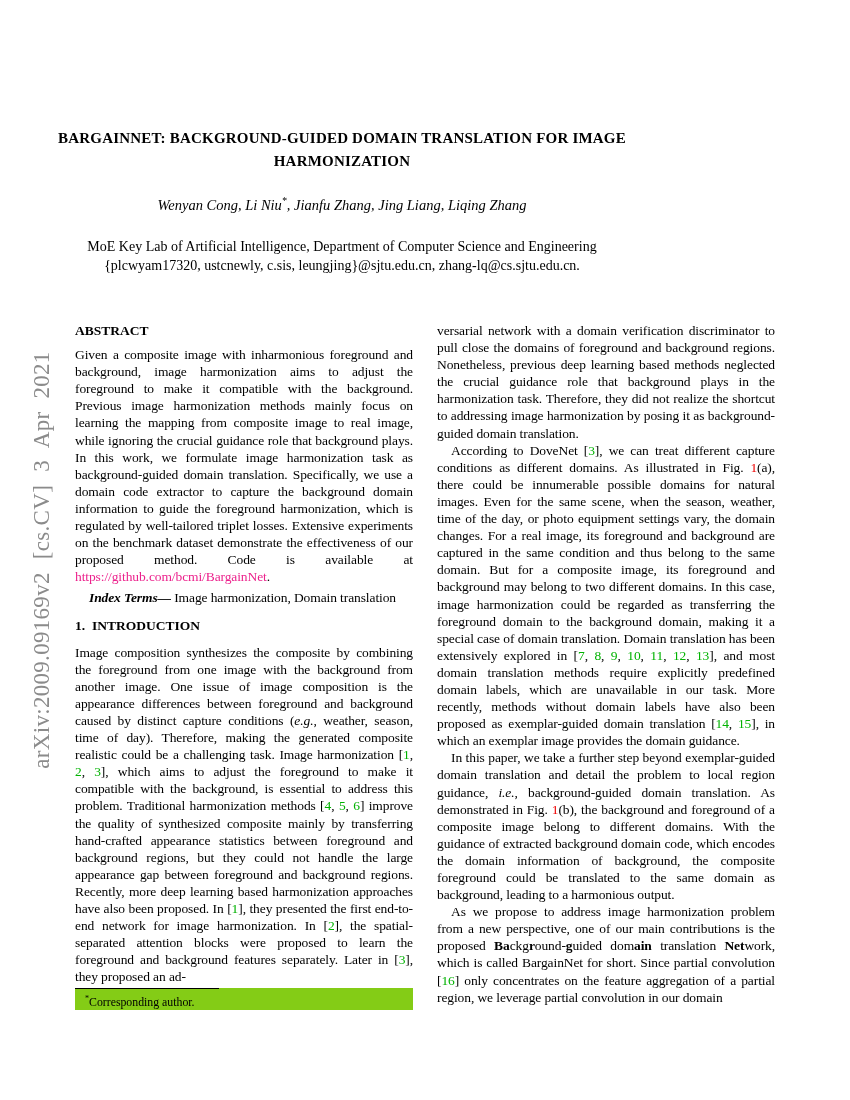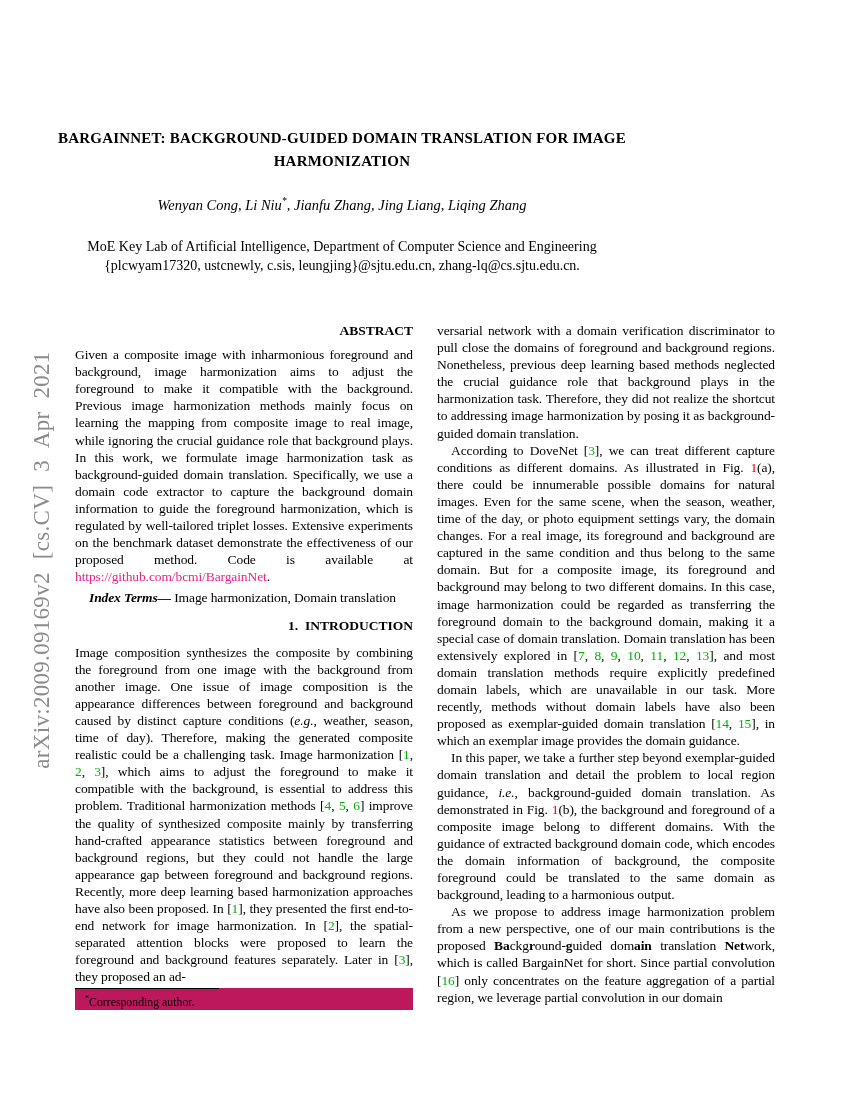--- a/index.html
+++ b/index.html
@@ -55,38 +55,38 @@
     line-height: 17.1px;
     text-align: justify;
     letter-spacing: -0.1px;
     hyphens: none;
   }
   .col-left  { left: 75px; }
   .col-right { left: 437px; }
   .sec-heading {
     font-size: 13.5px;
     font-weight: bold;
-    text-align: right;
+    text-align: left;
     letter-spacing: 0;
     margin: 0 0 7px 0;
   }
   .intro-heading { margin: 10px 0 10px 0; }
   .para { margin: 0; }
   .para.indent { text-indent: 14px; }
   .index-terms { margin-top: 4px; }
   .s-b   { font-weight: bold; }
   .s-i   { font-style: italic; }
   .s-bi  { font-weight: bold; font-style: italic; }
   .s-sup { vertical-align: super; font-size: 68%; }
   .footnote {
     position: absolute;
     left: 75px;
     top: 988px;
     width: 338px;
-    background: #be185d;
+    background: #84cc16;
   }
   .footnote-rule {
     width: 144px;
     height: 0;
     border-top: 1px solid #000;
     margin-bottom: 5px;
   }
   .footnote-text {
     font-size: 11.8px;
     padding-left: 10px;

